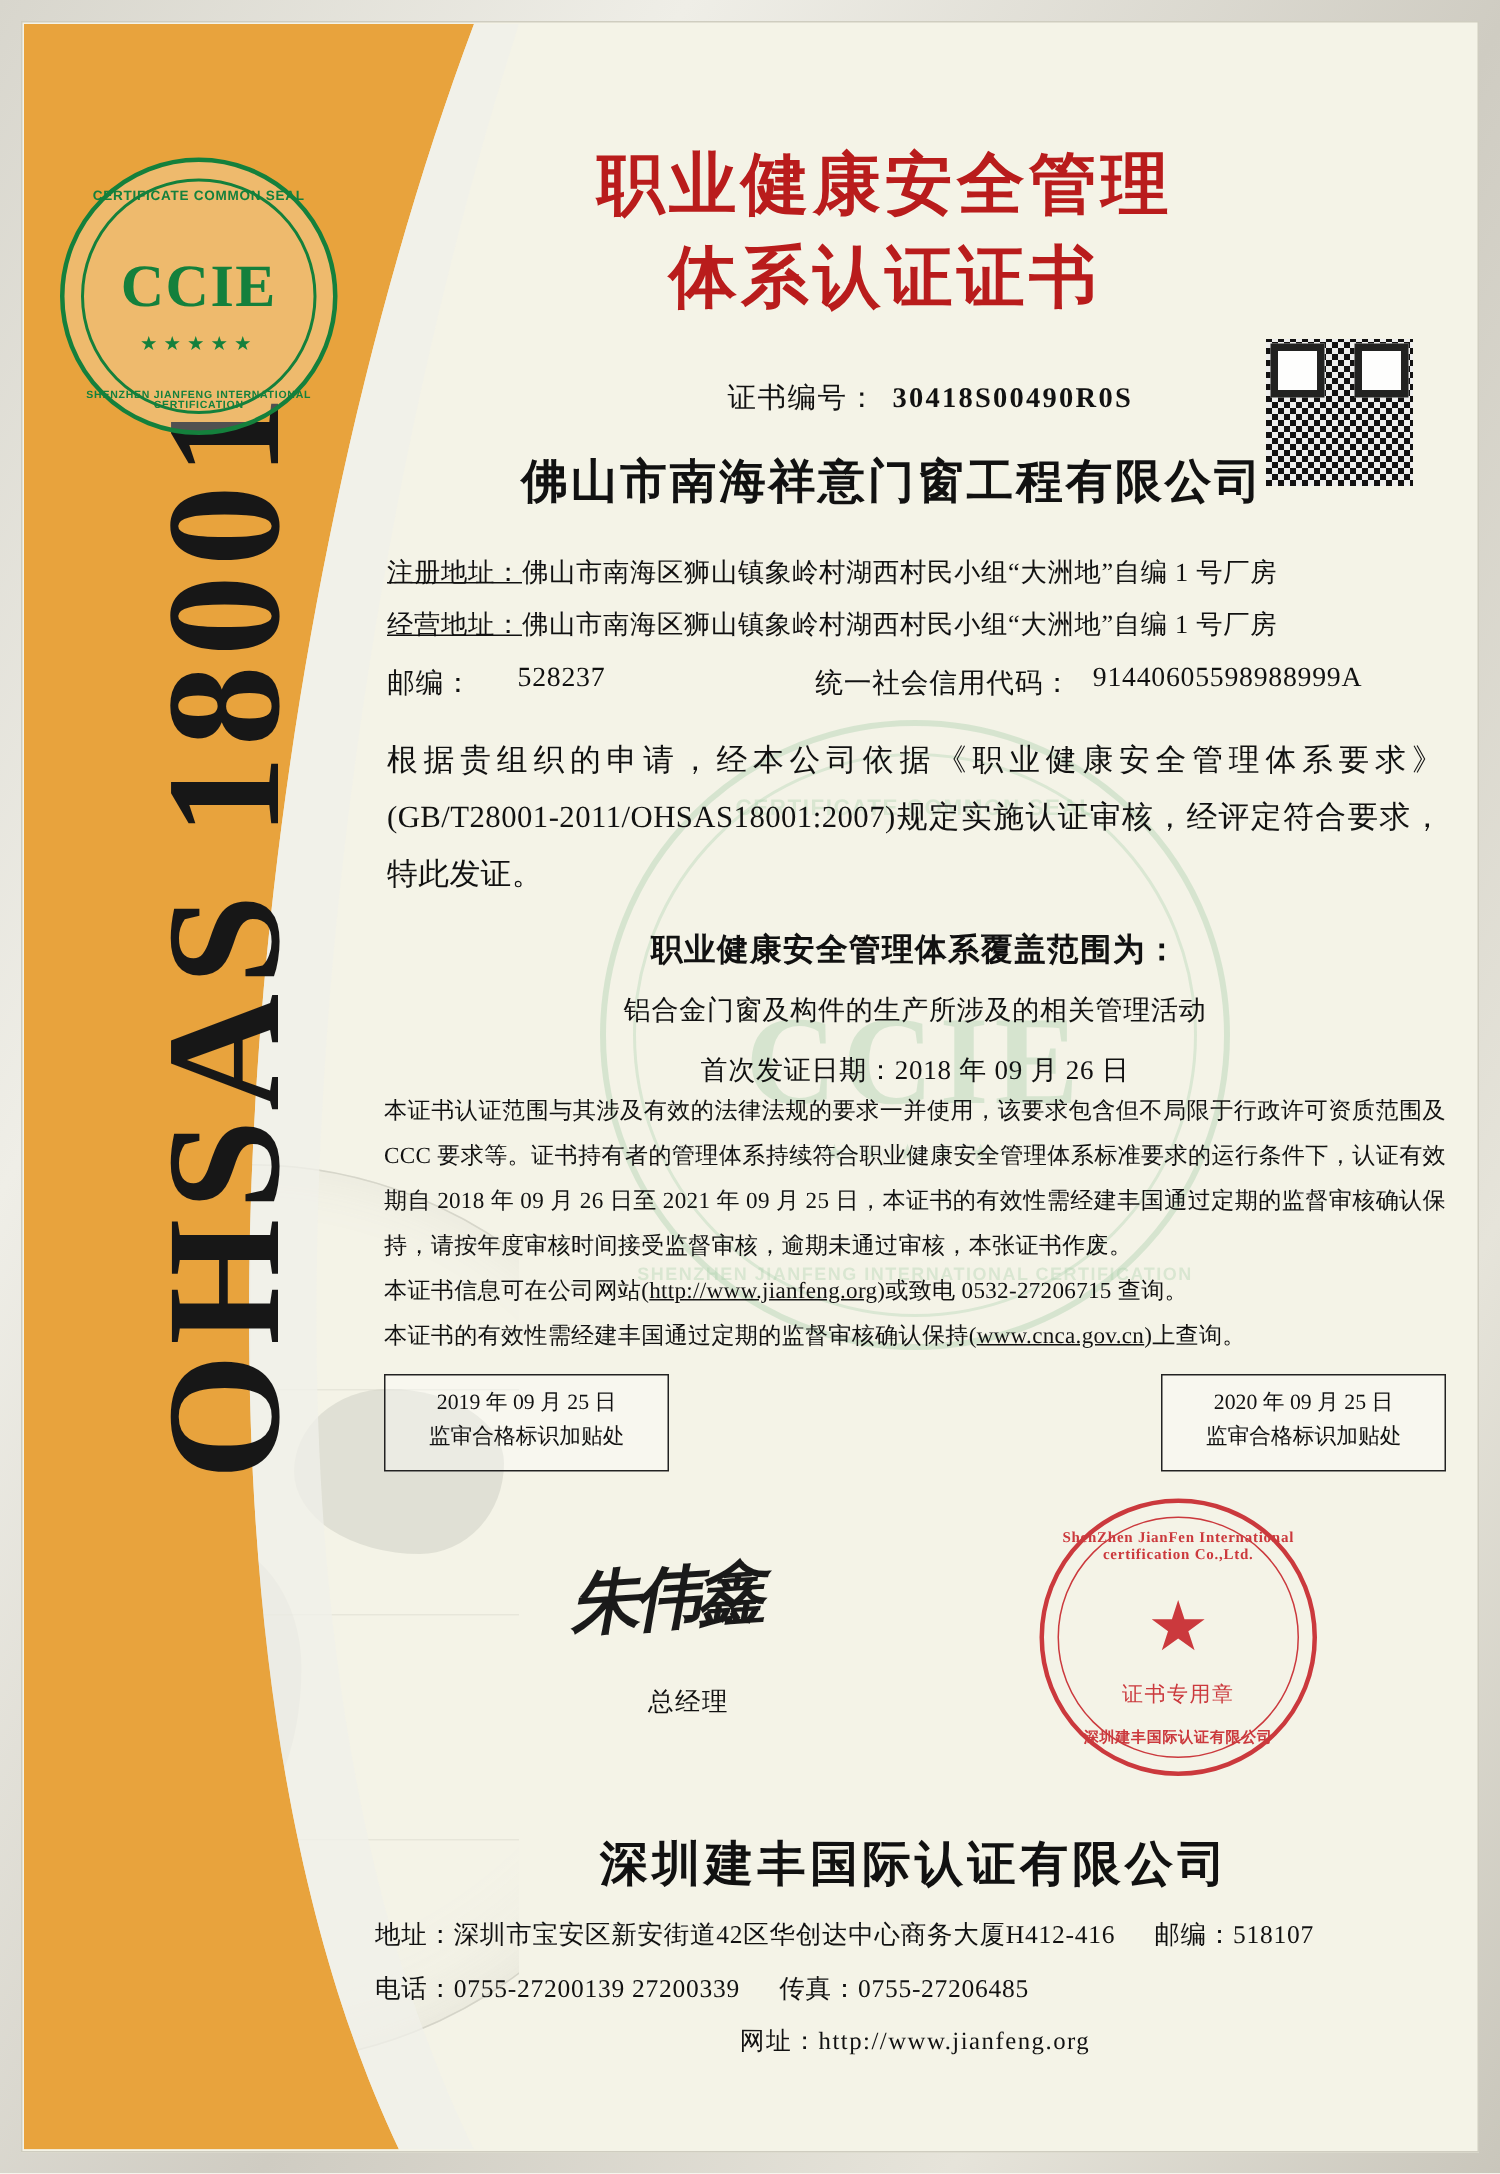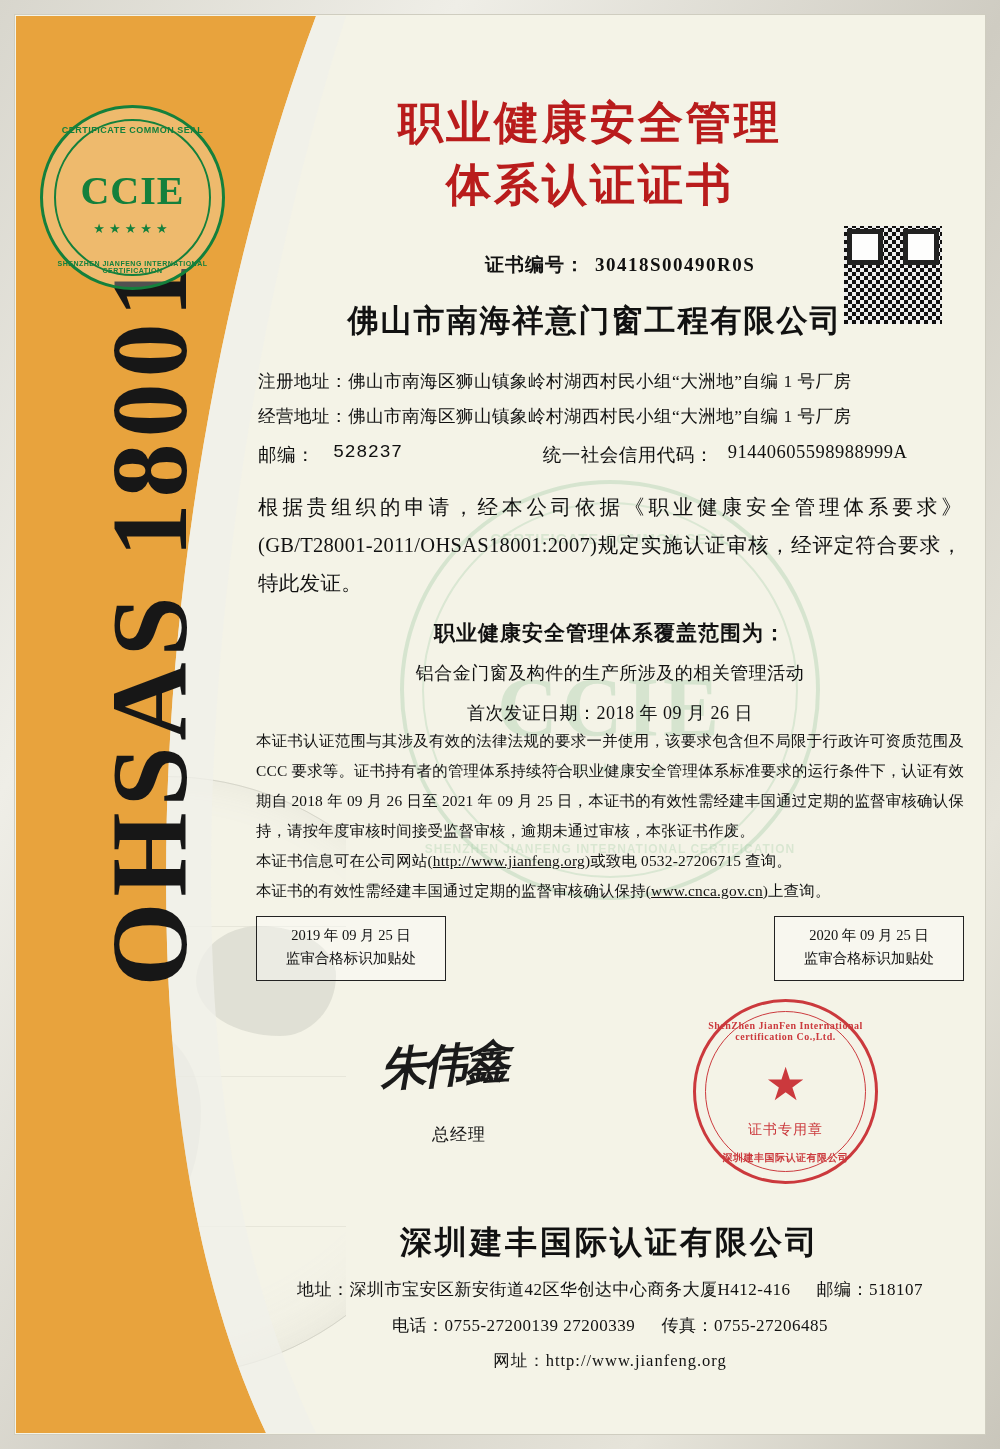--- a/index.html
+++ b/index.html
@@ -202,21 +202,21 @@
 
   .cert-no {
     position: relative;
     margin-top: 36px;
     padding-left: 235px;
     font-size: 19px;
     font-family: "Liberation Serif", serif;
     color: #111;
     letter-spacing: 1px;
   }
-  .cert-no .label { font-weight: 700; }
+  .cert-no .label { font-weight: 400; }
   .cert-no .value { font-weight: 700; margin-left: 10px; letter-spacing: 1.5px; text-align: right;}
 
   .company {
     position: relative;
     text-align: center;
     font-family: "Liberation Serif", serif;
     font-weight: 700;
     font-size: 31px;
     letter-spacing: 2px;
     color: #111;
@@ -226,35 +226,35 @@
 
   .addr-block { position: relative; margin-top: 22px; padding-left: 8px; }
   .addr-row {
     display: flex;
     font-family: "Liberation Serif", serif;
     font-size: 17.5px;
     color: #111;
     line-height: 2.0;
     letter-spacing: .5px;
   }
-  .addr-row .k { white-space: nowrap; }
+  .addr-row .k { white-space: nowrap; text-decoration: underline; }
   .addr-row .v { white-space: nowrap; }
 
   .meta-row {
     position: relative;
     display: flex;
     margin-top: 8px;
     padding-left: 8px;
     font-family: "Liberation Serif", serif;
     font-size: 18.5px;
     color: #111;
     letter-spacing: .5px;
   }
   .meta-row .zip-k { font-weight: 400; }
-  .meta-row .zip-v { margin-left: 18px; font-family: Liberation Mono, monospace; }
+  .meta-row .zip-v { margin-left: 30px; }
   .meta-row .usci { margin-left: 140px; }
   .meta-row .usci-v { margin-left: 14px; }
 
   .body-para {
     position: relative;
     margin-top: 22px;
     padding: 0 8px;
     font-family: "Liberation Serif", serif;
     font-size: 20.5px;
     line-height: 1.85;
@@ -384,21 +384,20 @@
     text-align: center;
     font-family: "Liberation Serif", serif;
     font-weight: 700;
     font-size: 32px;
     letter-spacing: 3px;
     color: #111;
     margin-top: -6px;
   }
   .footer-line {
     position: relative;
-    text-align: center;
     font-family: "Liberation Serif", serif;
     font-size: 17px;
     color: #111;
     margin-top: 13px;
     letter-spacing: .5px;
   }
   .footer-line .gap { display:inline-block; width: 26px; }
   .footer-web {
     position: relative;
     text-align: center;

